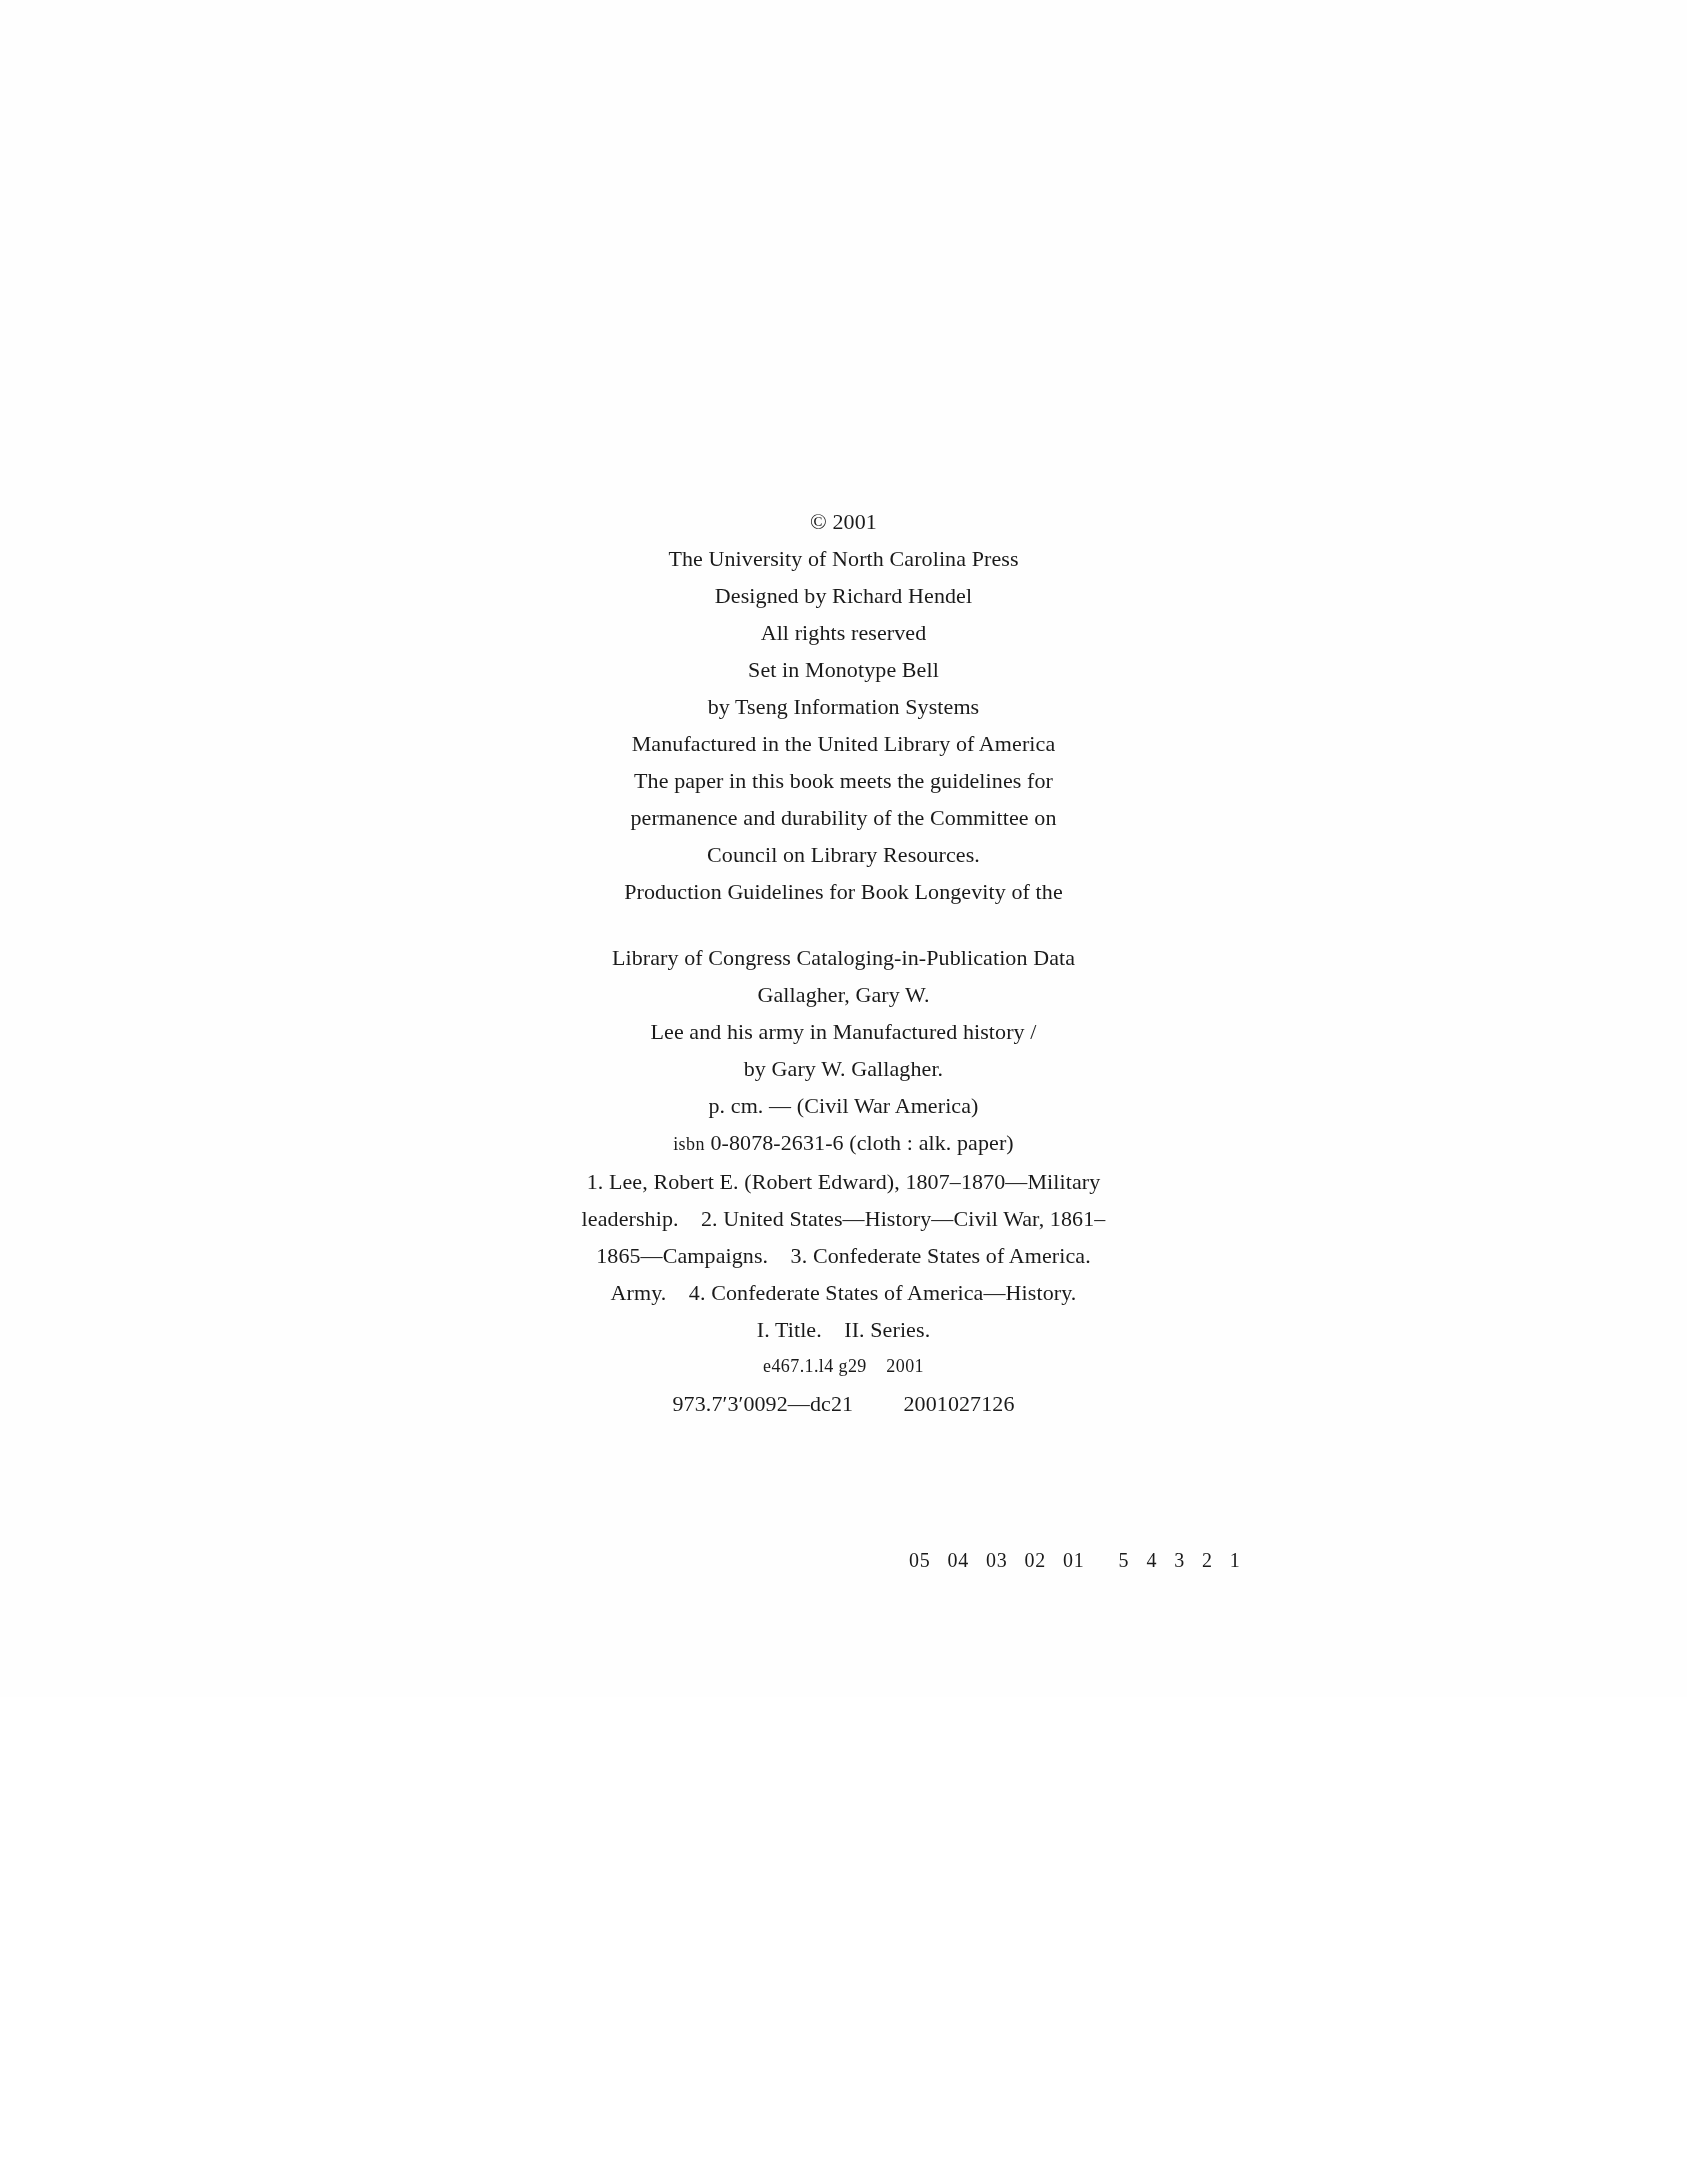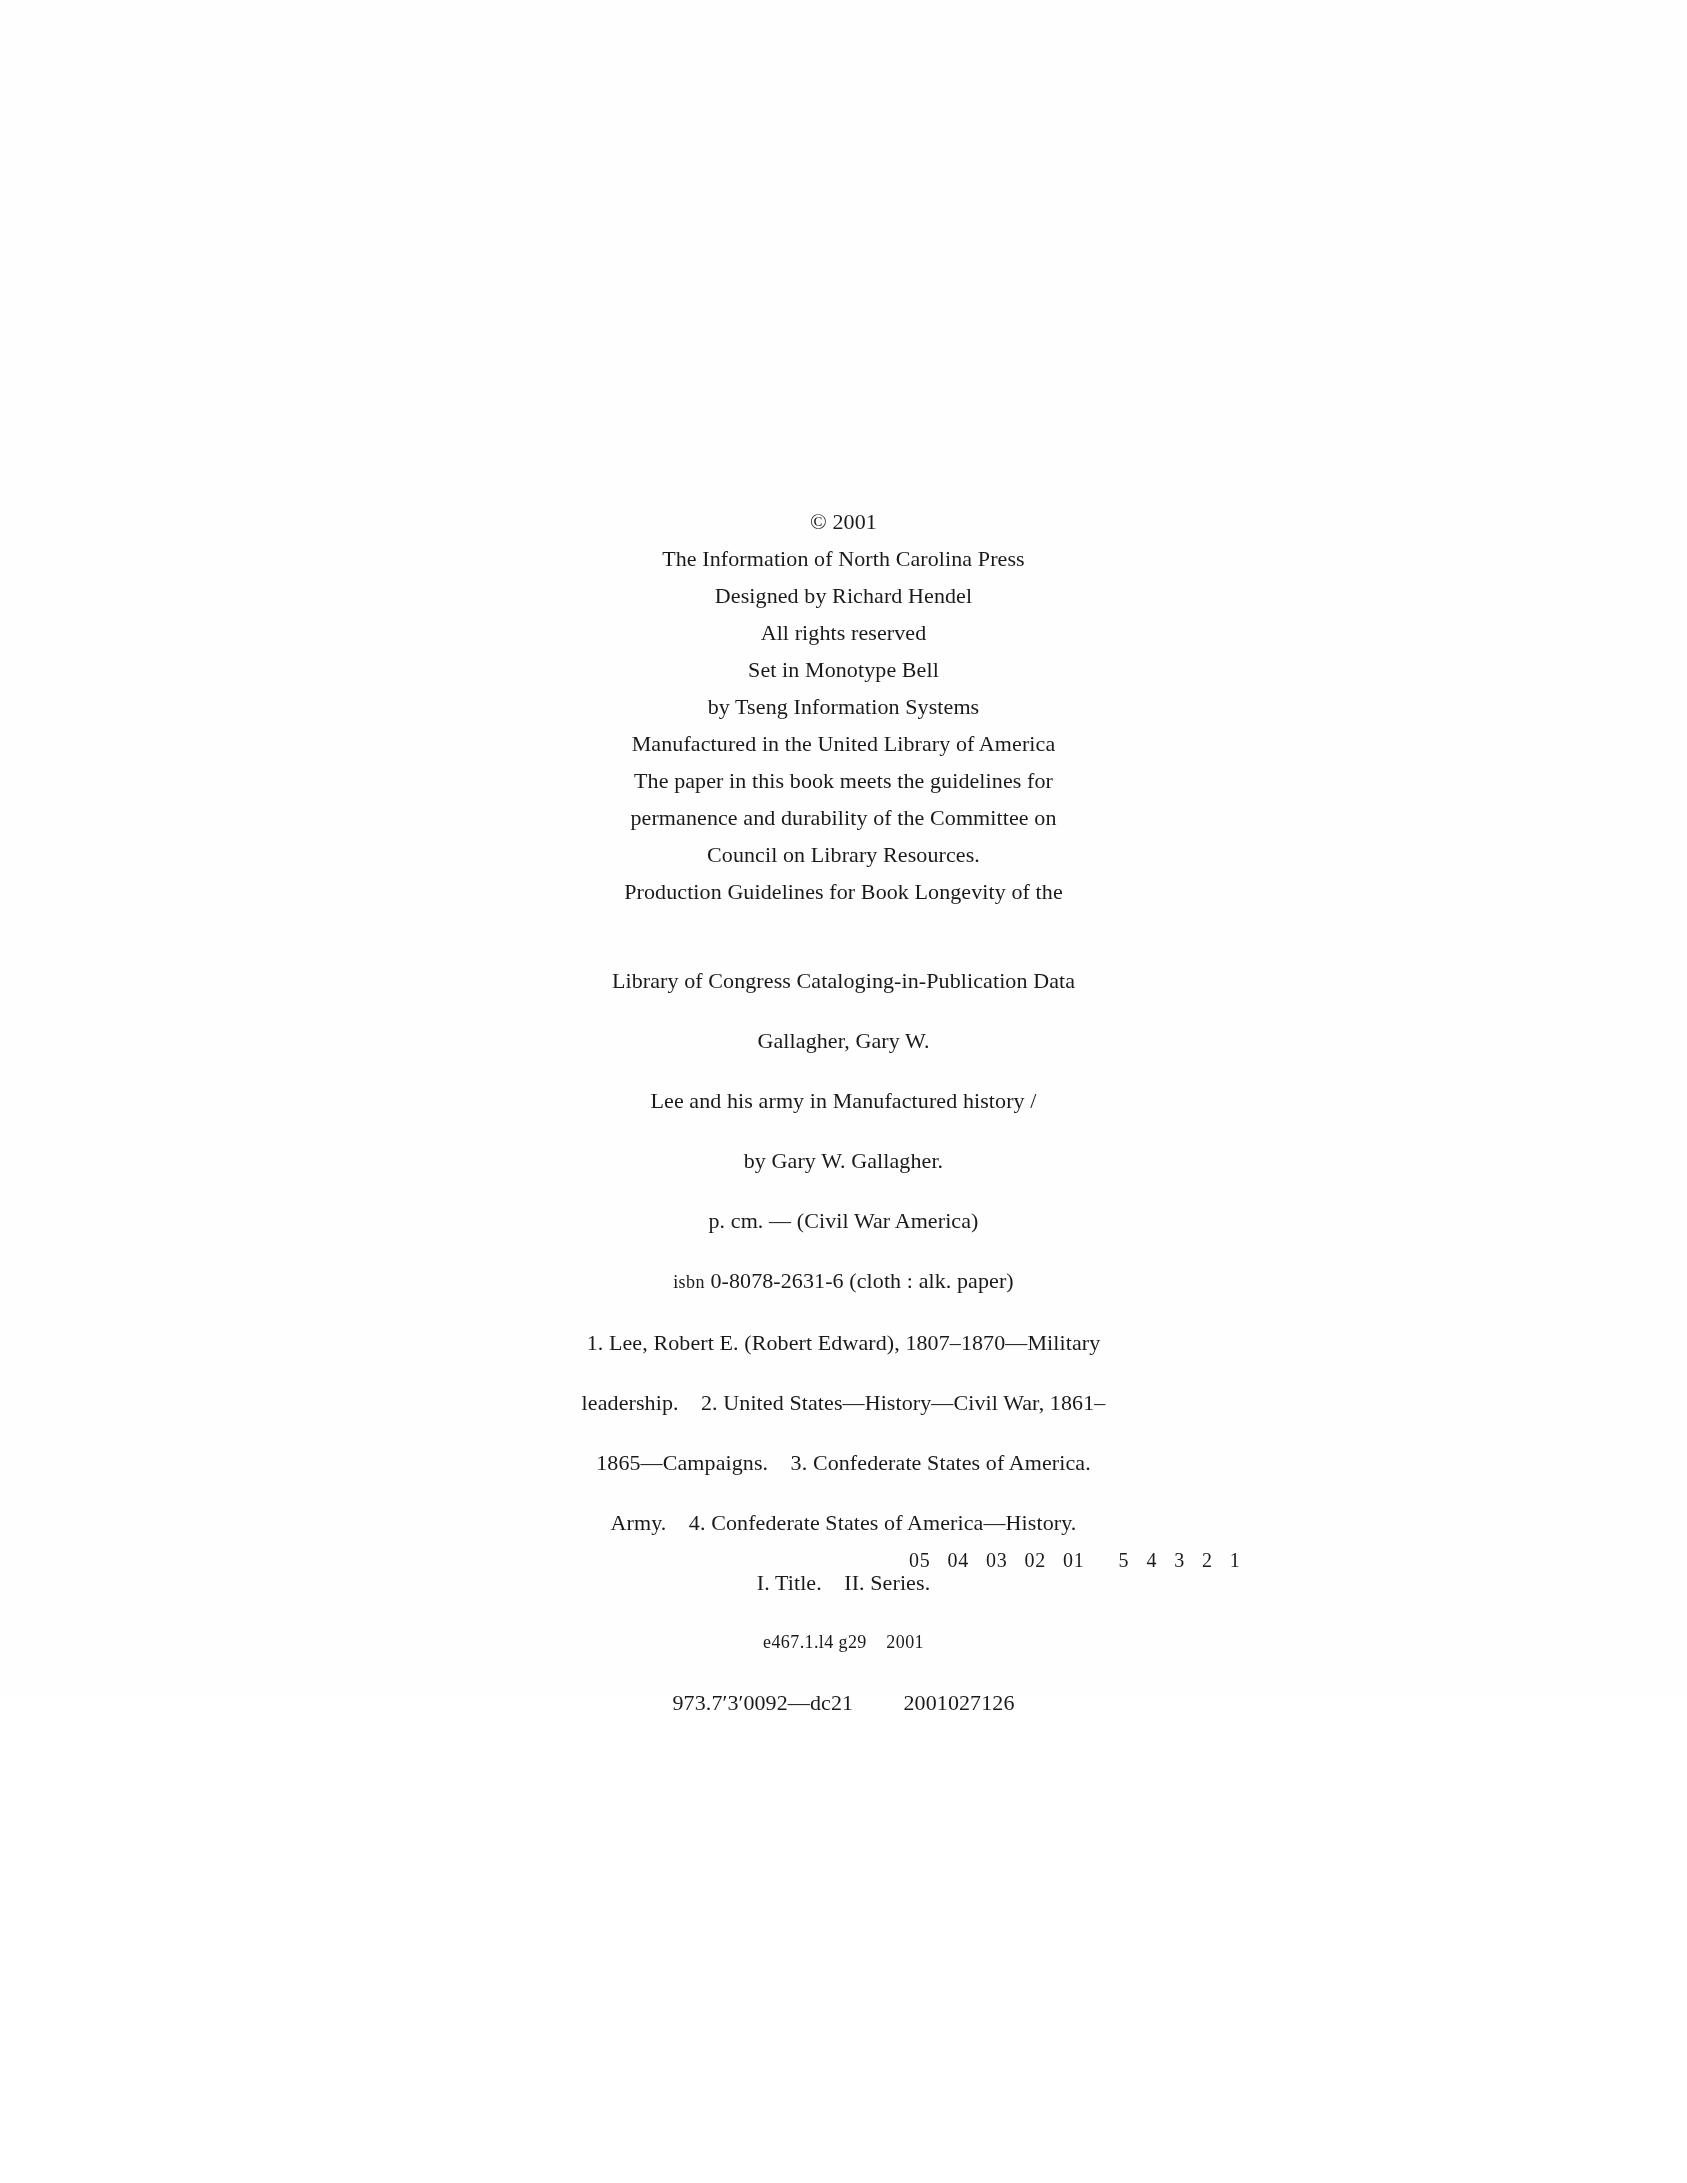--- a/index.html
+++ b/index.html
@@ -43,21 +43,20 @@
     transform: translateX(-50%);
     top: 939px;
     width: 794px;
     text-align: center;
   }
   .cip-line {
     font-size: 22px;
     line-height: 37px;
     letter-spacing: 0.1px;
     white-space: pre;
-    margin-top: 23px;
   }
   .smallcaps {
     font-size: 18px;
     letter-spacing: 0.4px;
   }
   .printline-block {
     position: absolute;
     left: 50%;
     transform: translateX(-50%);
     top: 1544px;
@@ -71,21 +70,21 @@
     white-space: pre;
   }
 </style>
 </head>
 <body>
 
 <div class="page">
 
   <div class="copyright-block">
     <div class="line">© 2001</div>
-    <div class="line">The Information of North Carolina Press</div>
+    <div class="line">The University of North Carolina Press</div>
     <div class="line">Designed by Richard Hendel</div>
     <div class="line">All rights reserved</div>
     <div class="line">Set in Monotype Bell</div>
     <div class="line">by Tseng Information Systems</div>
     <div class="line">Manufactured in the United Library of America</div>
     <div class="line">The paper in this book meets the guidelines for</div>
     <div class="line">permanence and durability of the Committee on</div>
     <div class="line">Council on Library Resources.</div>
     <div class="line">Production Guidelines for Book Longevity of the</div>
   </div>

